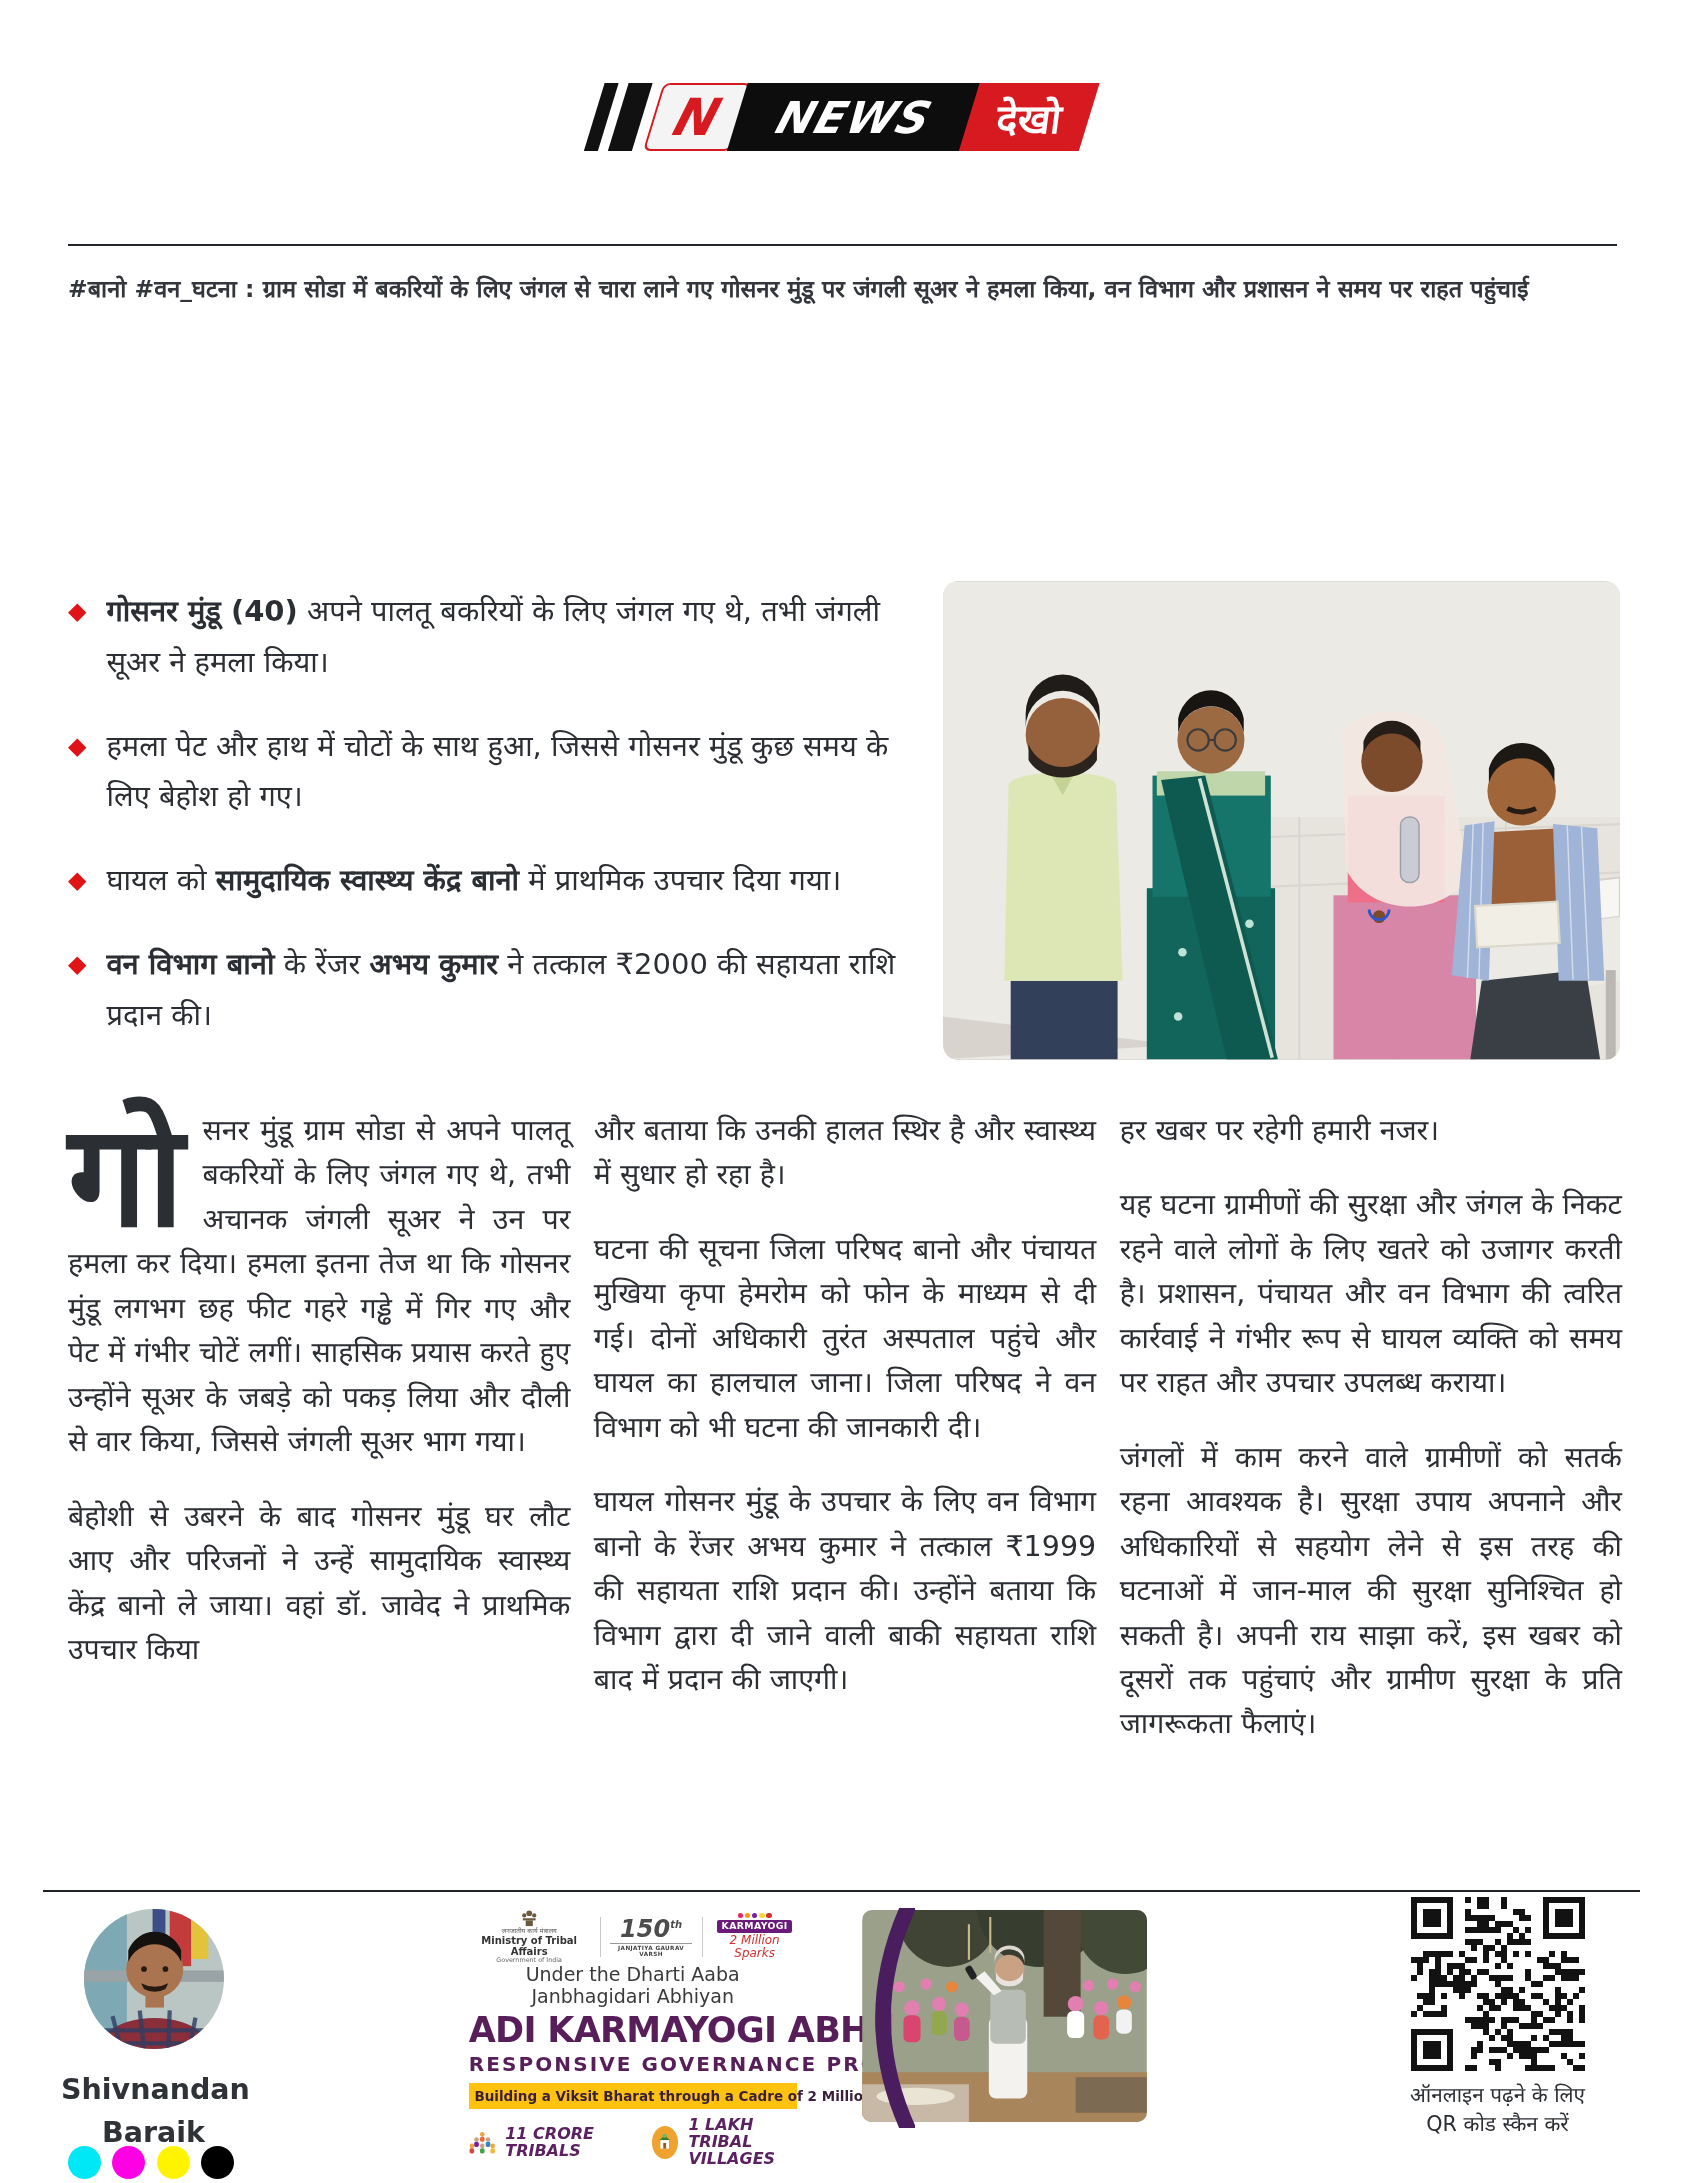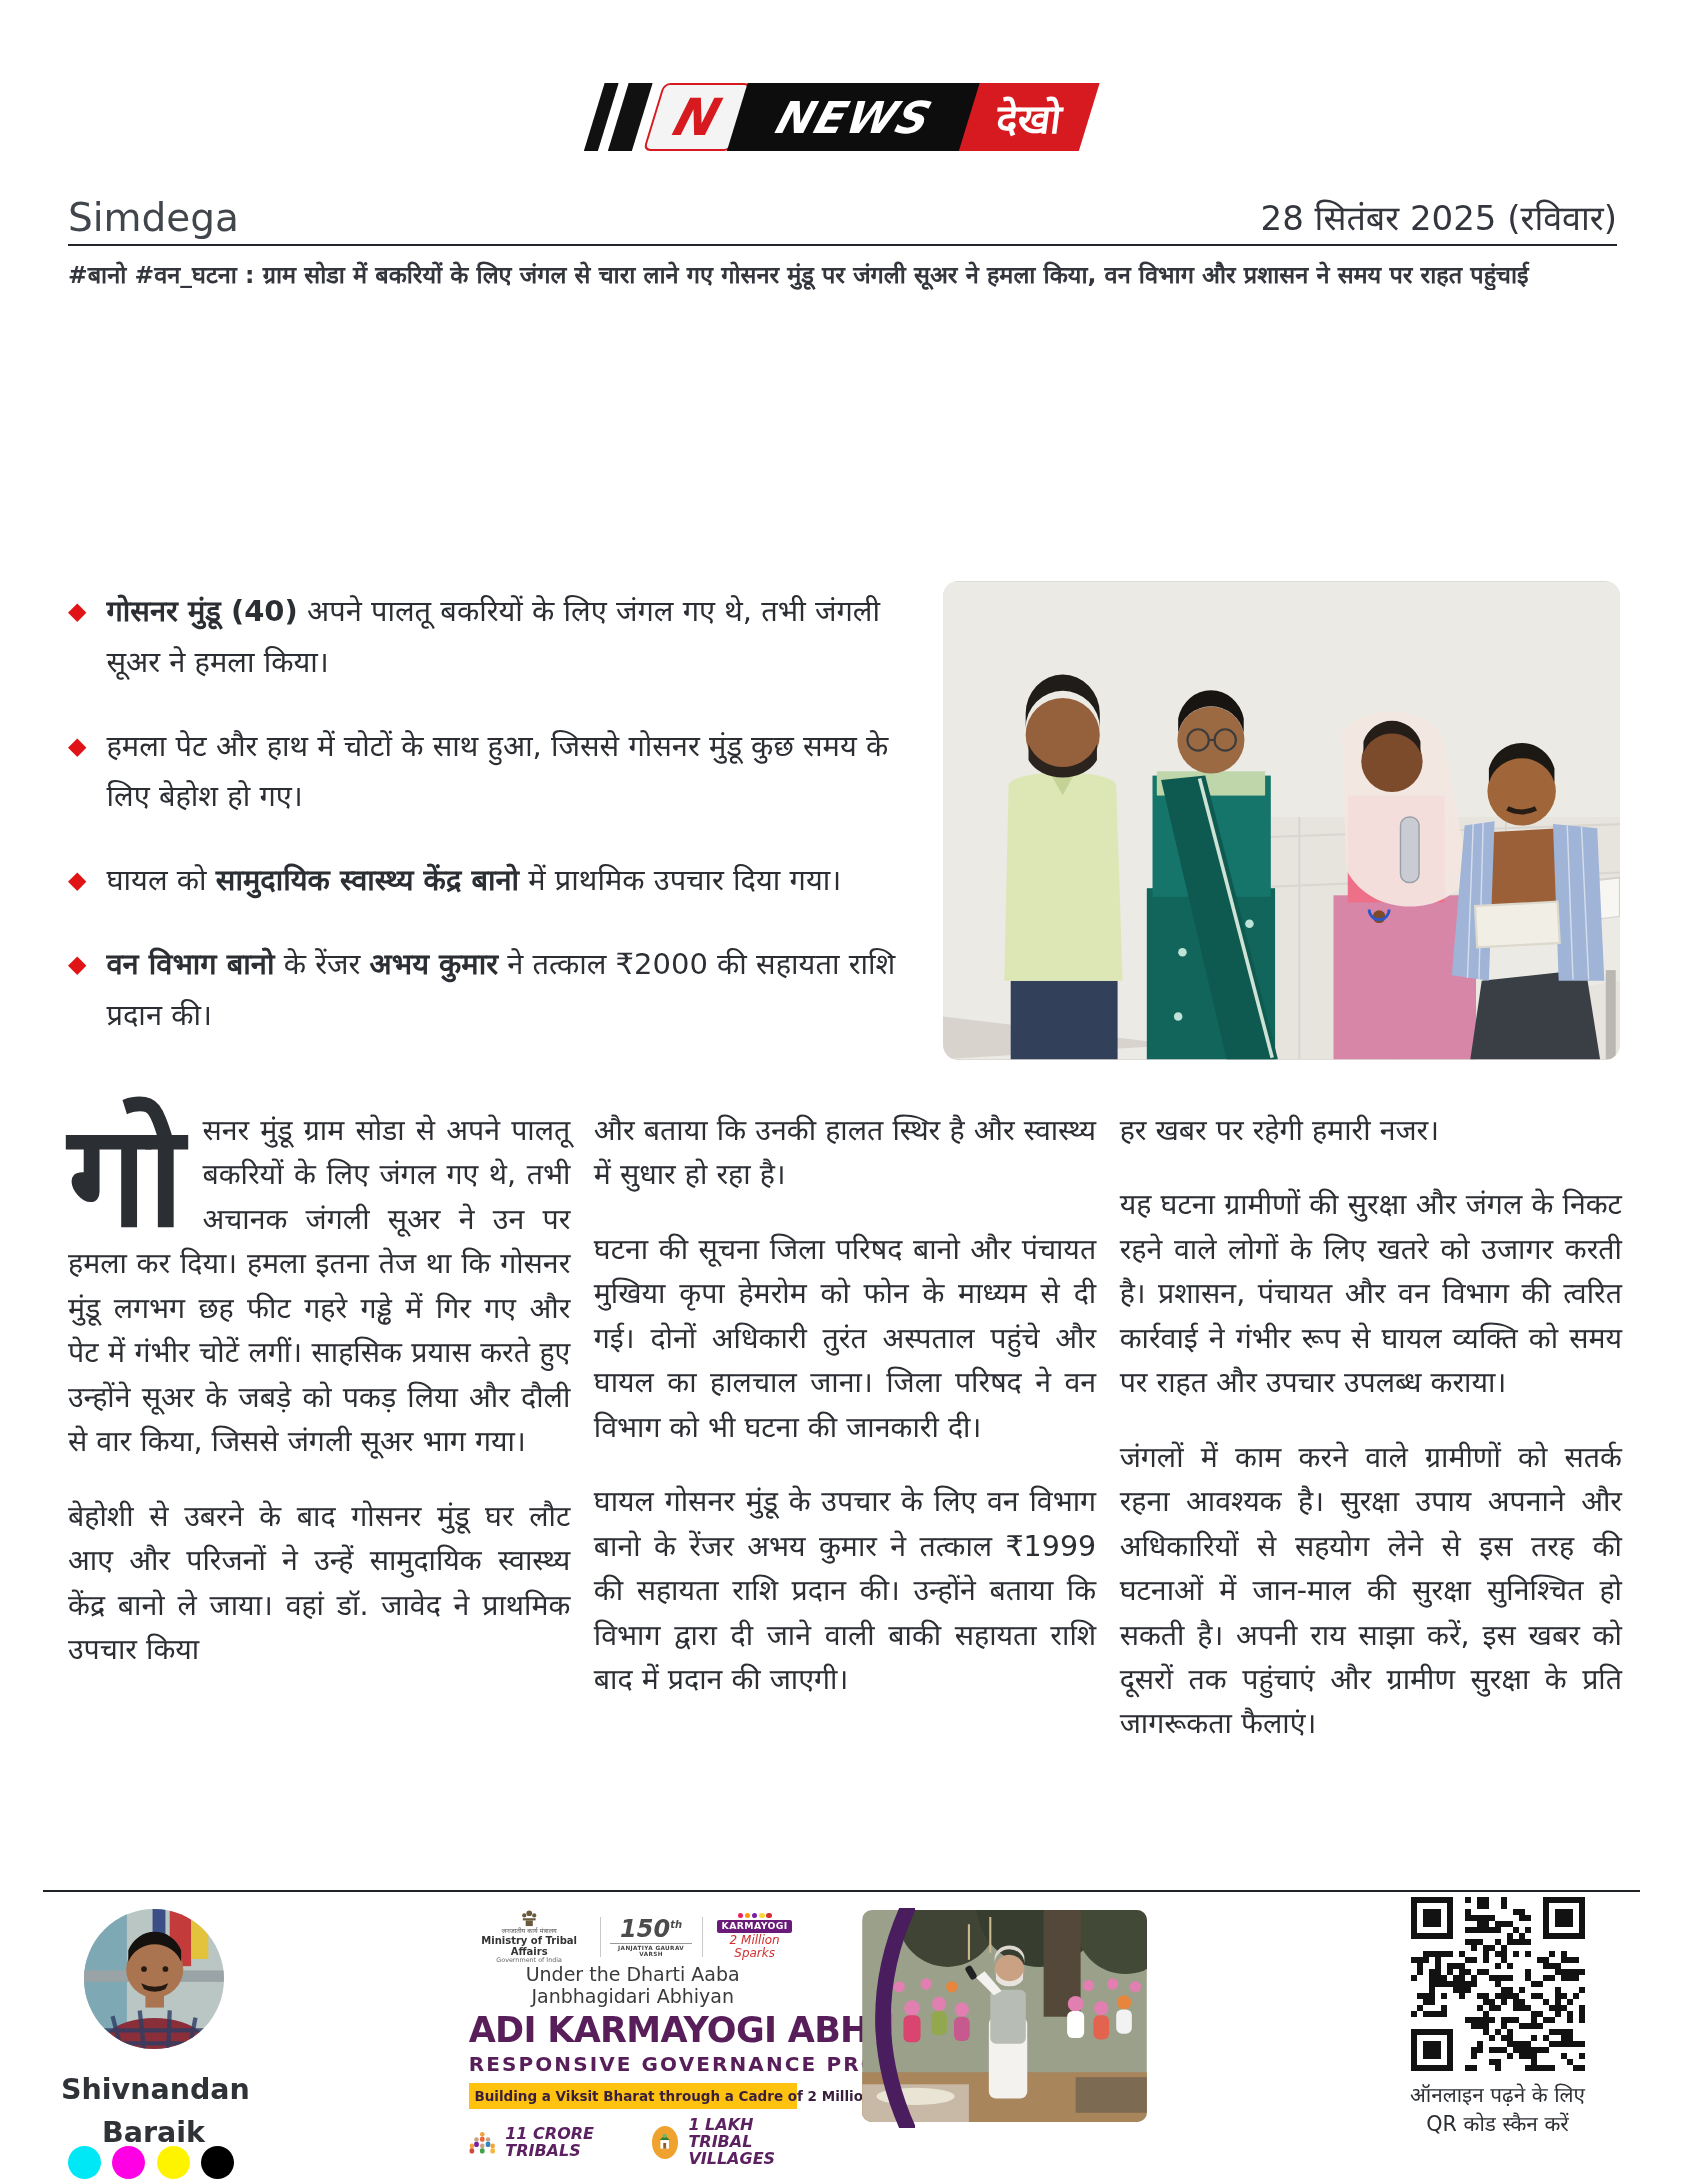--- a/index.html
+++ b/index.html
@@ -16,21 +16,21 @@
   .newsplate{width:235px;background:#0d0d0d;margin-left:-4.3px;}
   .newsplate span{color:#fff;font-weight:800;font-style:italic;font-size:44px;letter-spacing:1.4px;}
   .dekhoplate{width:120px;background:#d71920;margin-left:-2.9px;}
   .dekhoplate span{color:#fff;font-weight:700;font-size:40px;transform:skewX(10deg);}
 
   
   .meta{position:absolute;top:194px;left:68px;right:66px;display:flex;justify-content:space-between;align-items:flex-end;}
   .loc{font-size:39px;font-weight:400;color:#41454c;}
   .date{font-size:34px;color:#33363c;}
   .rule1{position:absolute;top:244px;left:68px;right:66px;border-top:2.9px solid #23262b;}
-  .tagline{position:absolute;top:258px;left:68px;right:43px;font-size:23.5px;font-weight:700;color:#33363c;white-space:nowrap;overflow:hidden;}
+  .tagline{position:absolute;top:272px;left:68px;right:43px;font-size:23.5px;font-weight:700;color:#33363c;white-space:nowrap;overflow:hidden;}
 
   
   .headline{position:absolute;top:294px;left:66px;right:43px;color:#24262b;font-weight:800;
             font-size:80px;line-height:1.55;letter-spacing:-0.7px;}
   .headline div{white-space:nowrap;}
 
   
   .bullets{position:absolute;top:586px;left:68px;width:838px;}
   .bullet{display:flex;margin-bottom:33px;}
   .diamond{color:#e01417;font-size:24px;margin:11.4px 20px 0 0;flex:0 0 auto;}
@@ -98,24 +98,20 @@
         <span>N</span>
       </div>
     <div class="plate newsplate">
         <span>NEWS</span>
       </div>
     <div class="plate dekhoplate">
         <span>देखो</span>
       </div>
   </div>
 
-  <div class="meta">
-    <div class="loc">Simdega</div>
-    <div class="date">28 सितंबर 2025 (रविवार)</div>
-  </div>
   <div class="rule1"></div>
   <div class="tagline">#बानो #वन_घटना : ग्राम सोडा में बकरियों के लिए जंगल से चारा लाने गए गोसनर मुंडू पर जंगली सूअर ने हमला किया, वन विभाग और प्रशासन ने समय पर राहत पहुंचाई</div>
 
 
   <div class="bullets">
     <div class="bullet">
       <span class="diamond">◆</span>
       <span class="btext"><span class="bd">गोसनर मुंडू (40)</span><span> अपने पालतू बकरियों के लिए जंगल गए थे, तभी जंगली सूअर ने हमला किया।</span></span>
     </div>
     <div class="bullet">

